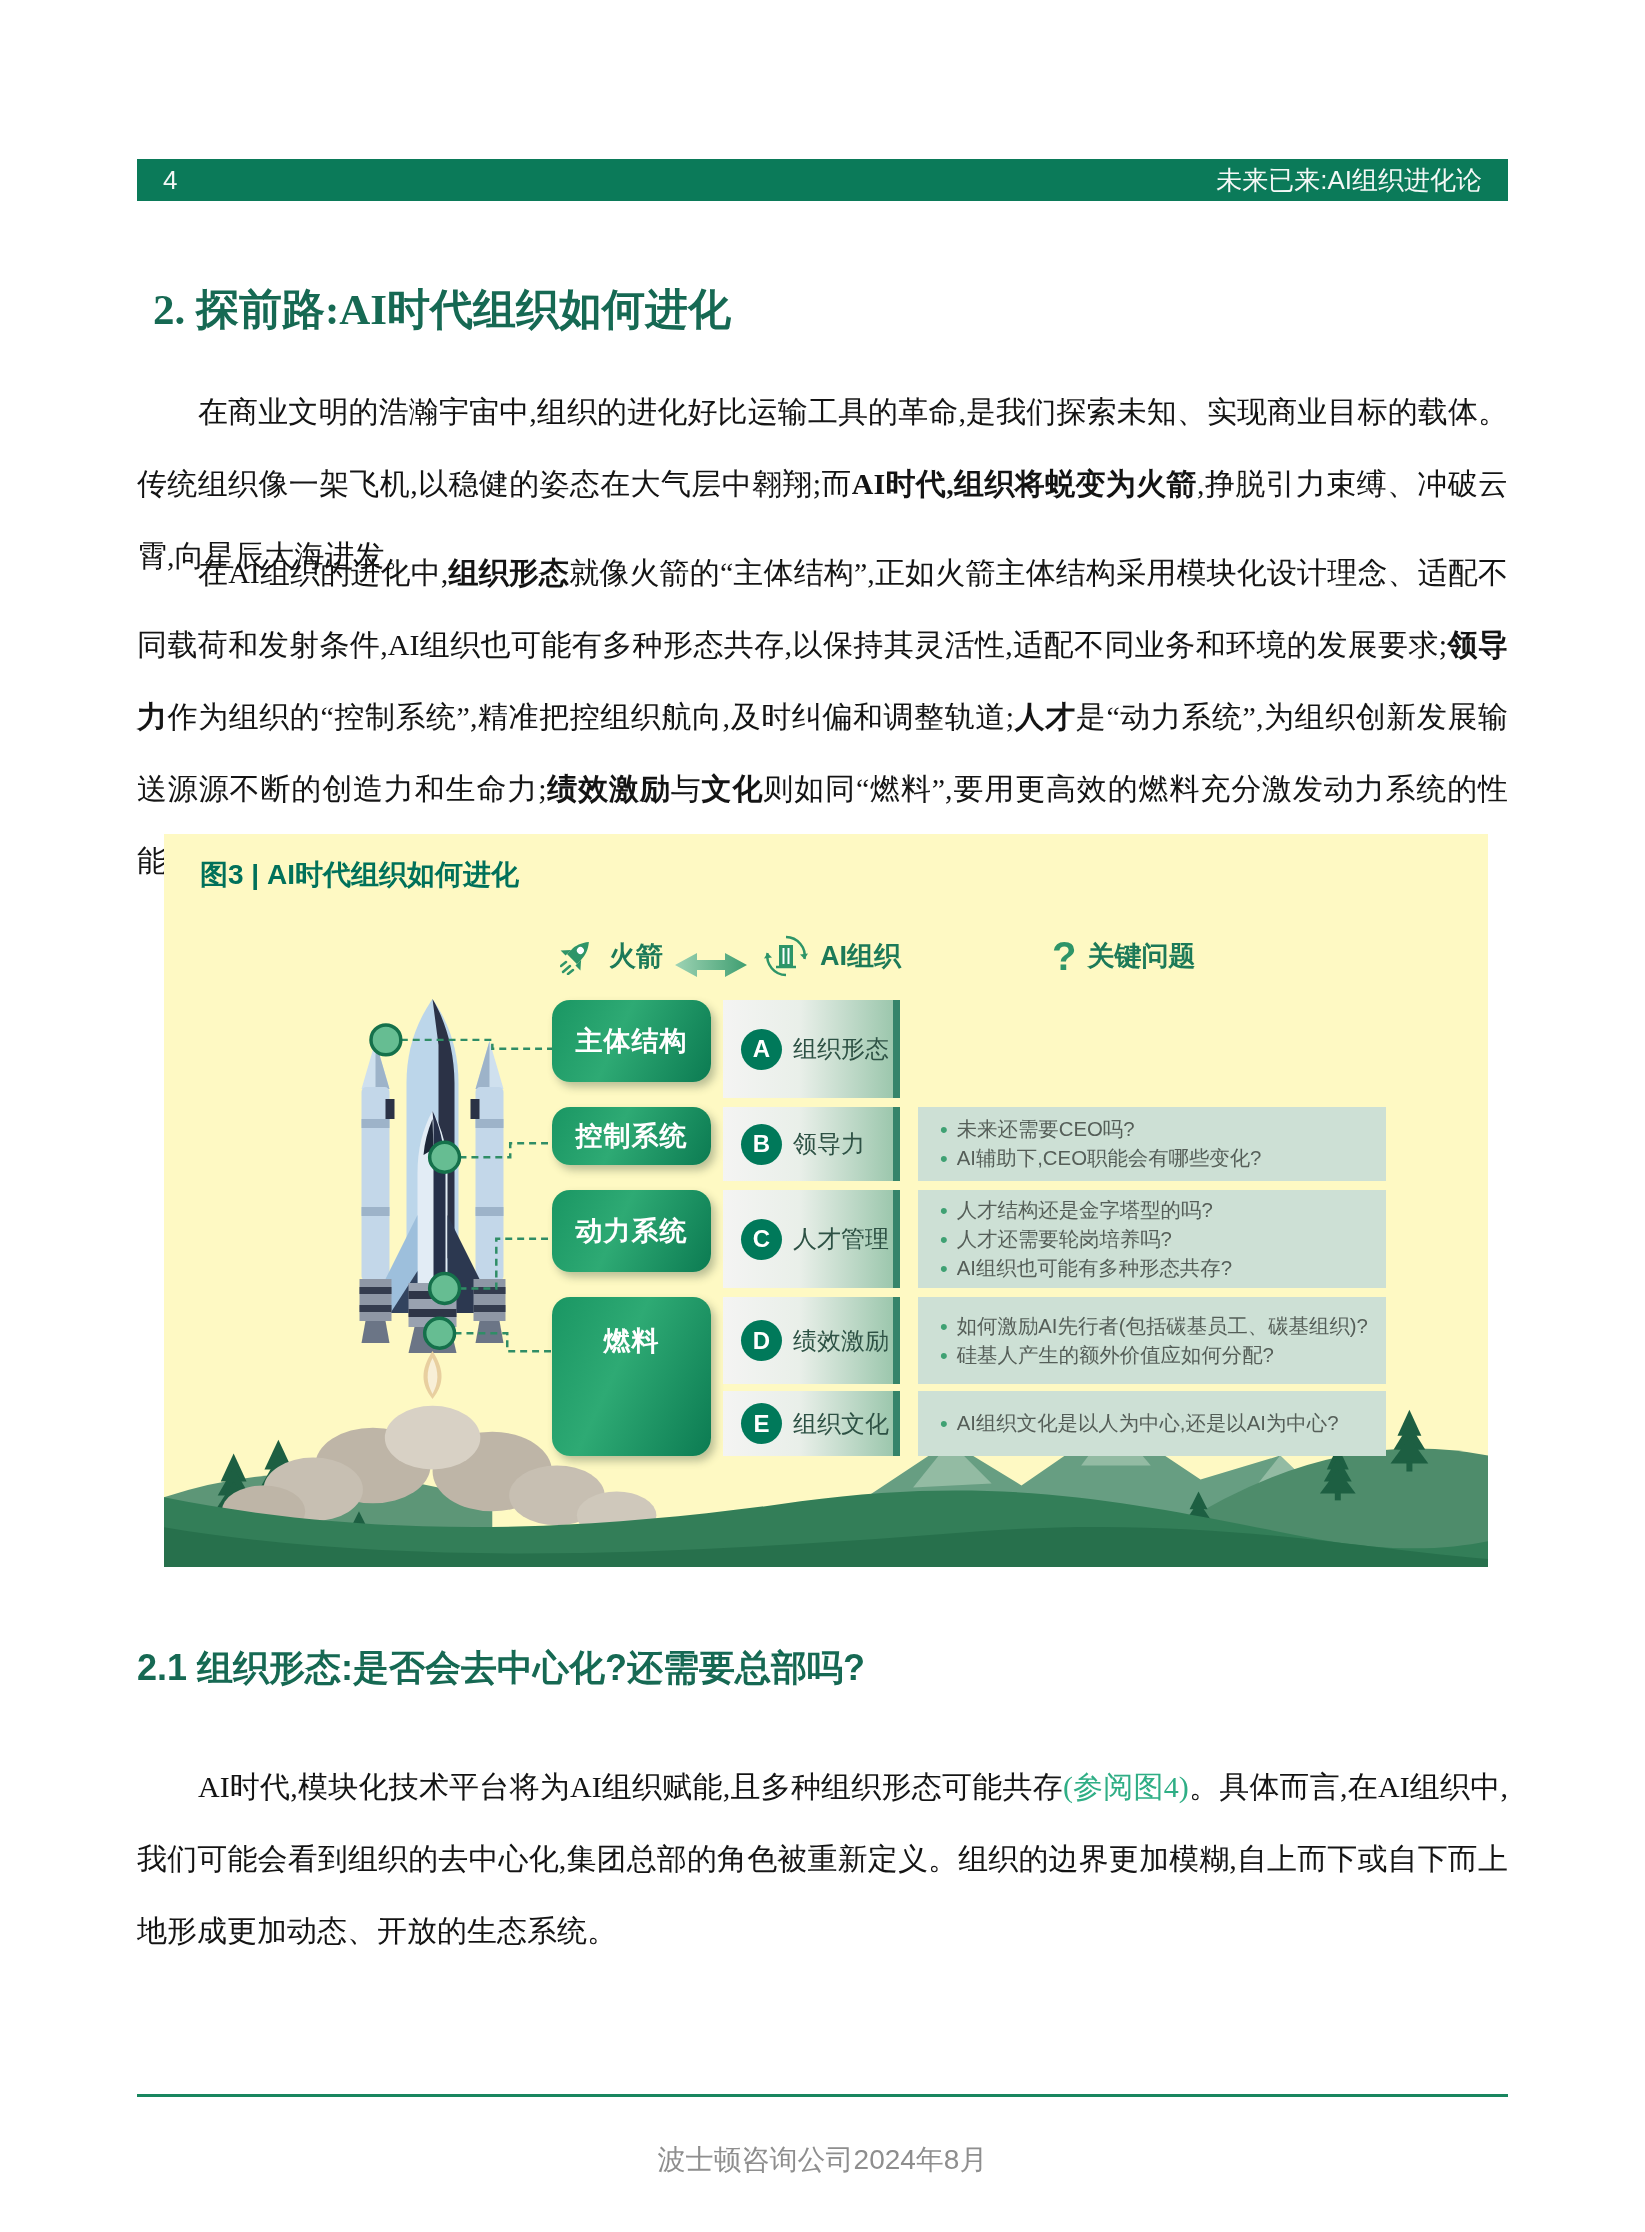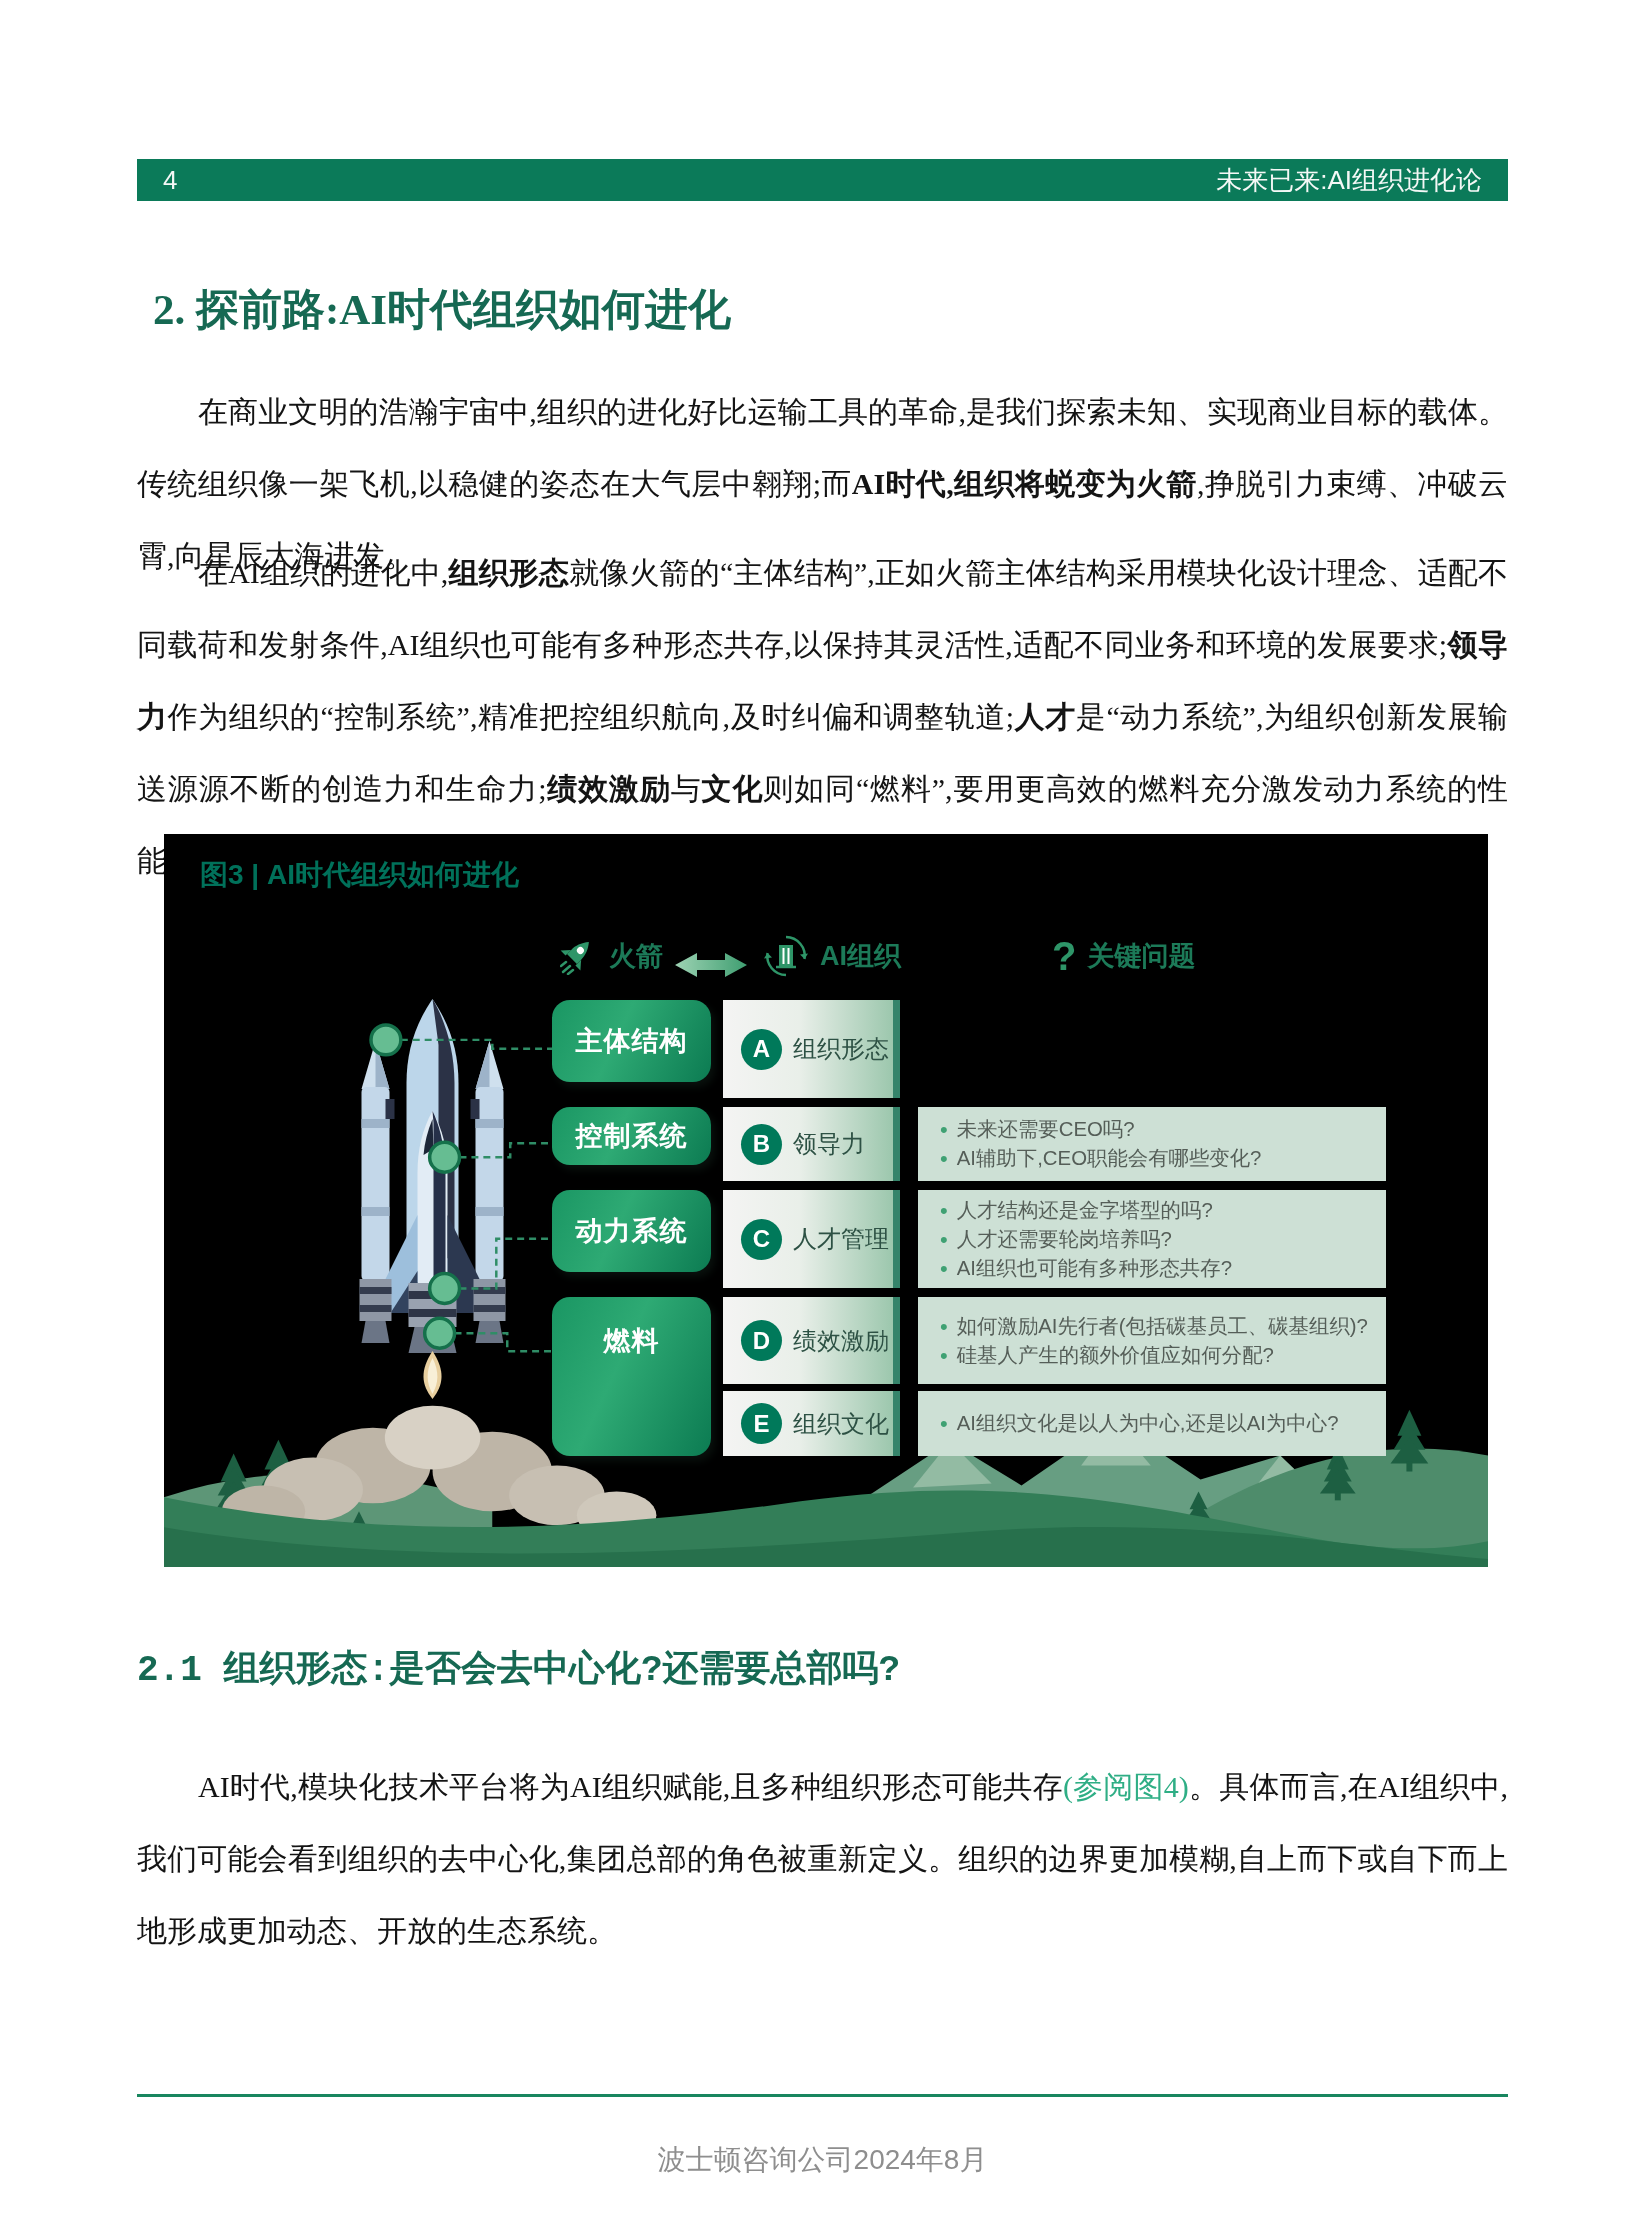--- a/index.html
+++ b/index.html
@@ -8,30 +8,30 @@
 
   
   .topbar{position:absolute;left:137px;top:159px;width:1371px;height:42px;background:#0b7a59;
           color:#f4f8f6;display:flex;align-items:center;justify-content:space-between;
           padding:0 26px;box-sizing:border-box;font-size:26px;}
 
   
   .h2{position:absolute;left:137px;top:265px;margin:16px;
       font-family:"Liberation Serif","DejaVu Serif",serif;font-weight:700;font-size:43px;color:#166953;}
   .h3{position:absolute;left:137px;top:1644px;margin:0;
-      font-family:Liberation Mono, monospace;font-weight:700;font-size:36px;color:#166953;}
+      font-family:Liberation Sans, sans-serif;font-weight:700;font-size:36px;color:#166953;}
   .para{position:absolute;left:137px;width:1371px;margin:0;
         font-family:"Liberation Serif","DejaVu Serif",serif;font-size:30px;line-height:72px;
         color:#141414;text-align:justify;text-indent:61px;}
   .para b{font-weight:700;}
   .ref{color:#2fae85;cursor:pointer;}
   #p1{top:376px;} #p2{top:537px;} #p3{top:1751px;}
 
   
-  .figure{position:absolute;left:164px;top:834px;width:1324px;height:733px;background:#000000;overflow:hidden;text-align:right;}
+  .figure{position:absolute;left:164px;top:834px;width:1324px;height:733px;background:#fef9c3;overflow:hidden;text-align:right;}
   .fig-title{position:absolute;left:36px;top:22px;font-size:28px;font-weight:700;color:#00715a;}
 
   .lg-item{position:absolute;top:98px;height:48px;display:flex;align-items:center;gap:11px;
            font-size:27px;font-weight:700;color:#1c7a58;}
   #lg-rocket{left:396px;} #lg-arrow{left:509px;top:107px;} #lg-org{left:599px;} #lg-q{left:888px;}
 
   .svg-abs{position:absolute;pointer-events:none;}
   #landscape{left:0;bottom:0;width:1324px;height:187px;}
   #rocket{left:167px;top:157px;width:203px;height:410px;}
   #connectors{left:0;top:0;width:1324px;height:733px;}

